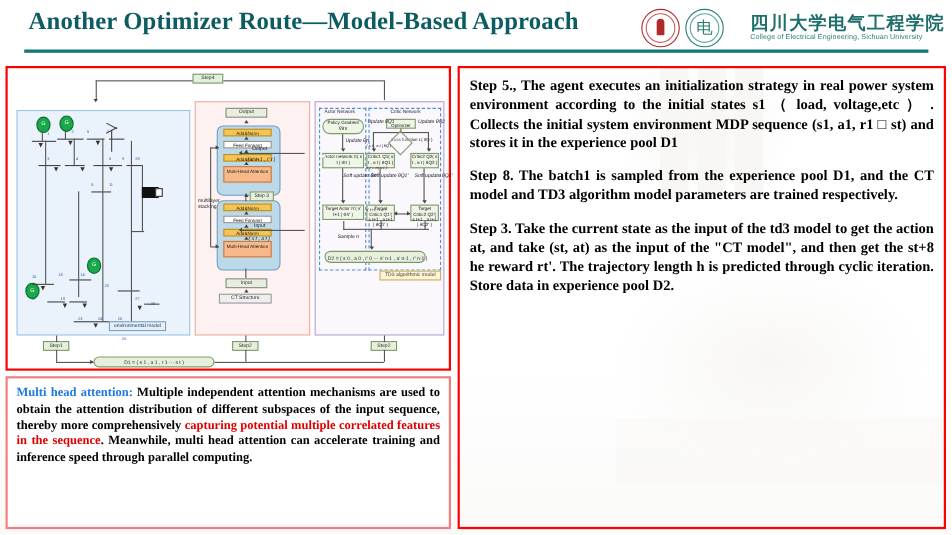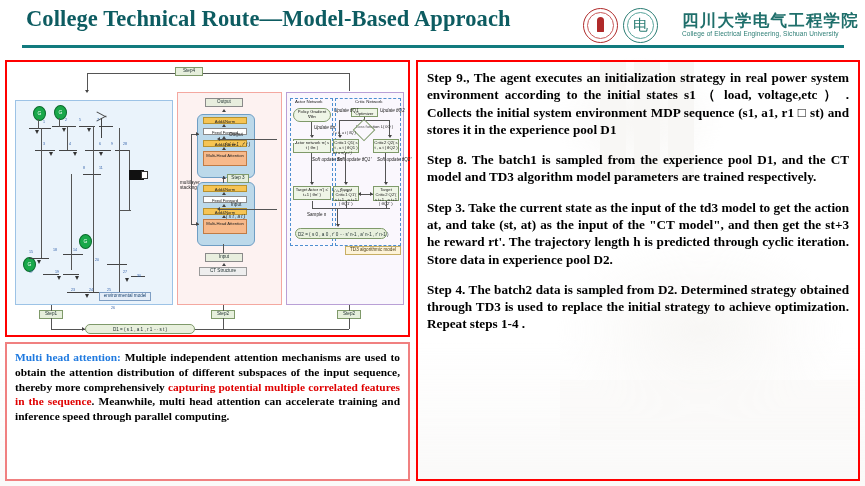--- a/index.html
+++ b/index.html
@@ -127,21 +127,21 @@
 <body>
 
 <div class="watermark">
   <div class="wm-bar" style="left:600px;top:60px;width:26px;height:120px;"></div>
   <div class="wm-bar" style="left:634px;top:60px;width:26px;height:120px;"></div>
   <div class="wm-bar" style="left:668px;top:60px;width:26px;height:120px;"></div>
   <div class="wm-bar" style="left:560px;top:380px;width:300px;height:60px;opacity:.5;"></div>
 </div>
 
 <div class="header">
-  <div class="title">College Technical Route—Model-Based Approach</div>
+  <div class="title">Another Optimizer Route—Model-Based Approach</div>
   <div class="rule"></div>
   <div class="logos">
     <div class="seal seal-red"></div>
     <div class="seal seal-teal">
       <div class="seal-teal-glyph">电</div>
     </div>
     <div class="logo-text">
       <div class="logo-cn">四川大学电气工程学院</div>
       <div class="logo-en">College of Electrical Engineering, Sichuan University</div>
     </div>
@@ -370,17 +370,16 @@
   <div class="ln lnh" style="left:216px;top:267px;width:126px;"></div>
 </div>
 
 <div class="note">
   <p>
     <span class="hl-blue">Multi head attention:</span><span> Multiple independent attention mechanisms are used to obtain the attention distribution of different subspaces of the input sequence, thereby more comprehensively </span><span class="hl-red">capturing potential multiple correlated features in the sequence</span><span>. Meanwhile, multi head attention can accelerate training and inference speed through parallel computing.</span>
   </p>
 </div>
 
 <div class="steps">
-  <p>Step 9., The agent executes an initialization strategy in real power system environment according to the initial states s1 （ load, voltage,etc ） . Collects the initial system environment MDP sequence (s1, a1, r1 □ st) and stores it in the experience pool D1</p>
+  <p>Step 5., The agent executes an initialization strategy in real power system environment according to the initial states s1 （ load, voltage,etc ） . Collects the initial system environment MDP sequence (s1, a1, r1 □ st) and stores it in the experience pool D1</p>
   <p>Step 8. The batch1 is sampled from the experience pool D1, and the CT model and TD3 algorithm model parameters are trained respectively.</p>
-  <p>Step 3. Take the current state as the input of the td3 model to get the action at, and take (st, at) as the input of the "CT model", and then get the st+3 he reward rt'. The trajectory length h is predicted through cyclic iteration. Store data in experience pool D2.</p>
-  <p>Step 4. The batch2 data is sampled from D2. Determined strategy obtained through TD3 is used to replace the initial strategy  to achieve optimization. Repeat steps 1-4 .</p>
+  <p>Step 3. Take the current state as the input of the td3 model to get the action at, and take (st, at) as the input of the "CT model", and then get the st+8 he reward rt'. The trajectory length h is predicted through cyclic iteration. Store data in experience pool D2.</p>
 </div>
 
 </body></html>

